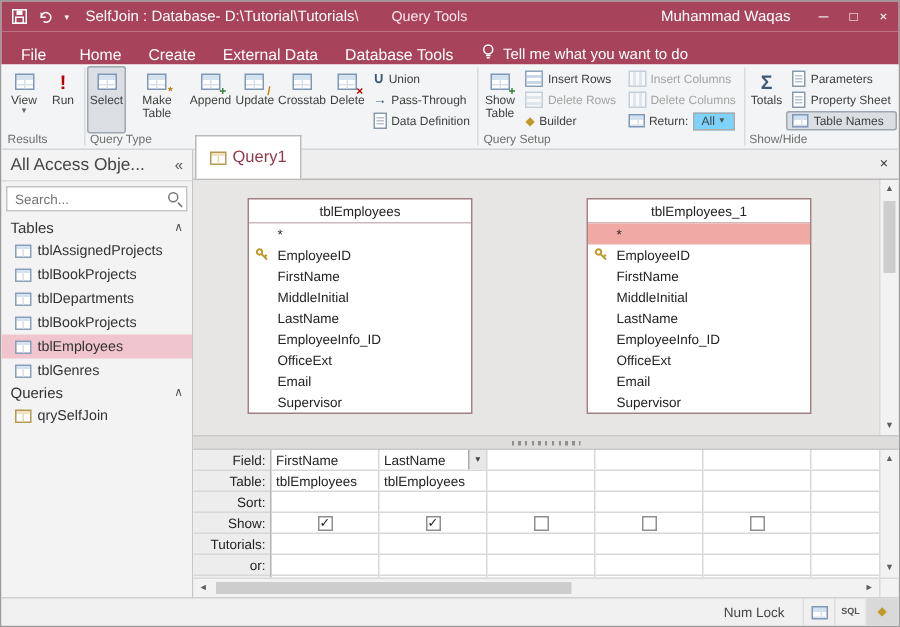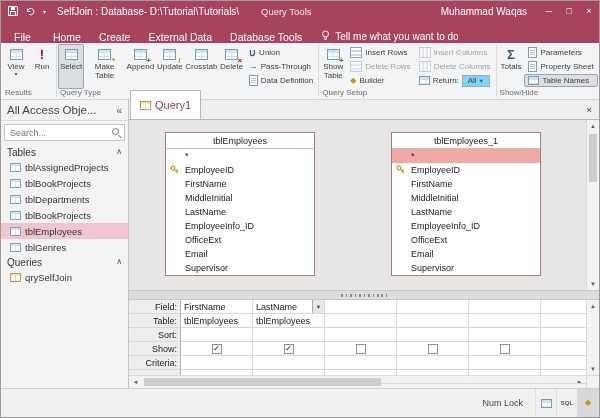--- a/index.html
+++ b/index.html
@@ -122,21 +122,21 @@
   .gcell.active .combo{display:flex}
   .grid-vscroll{width:13px;flex:0 0 auto;background:#F2F2F2;border-left:1px solid #DADADA;display:flex;flex-direction:column;justify-content:space-between}
 
   .hscroll-row{height:13px;flex:0 0 auto;display:flex;background:#F2F2F2;border-top:1px solid #DADADA;font-size:6px;color:#606060}
   .hs-arrow{width:13px;display:flex;align-items:center;justify-content:center;flex:0 0 auto}
   .hs-track{flex:1;position:relative}
   .hs-thumb{position:absolute;top:2px;bottom:2px;left:2px;width:55%;background:#CDCDCD}
   .hs-corner{width:13px;flex:0 0 auto;border-left:1px solid #DADADA}
 
   
-  .statusbar{height:29px;background:#F0F0F0;border-top:1px solid #D0D0D0;display:flex;align-items:center;font-size:9px;color:#444;flex:0 0 auto}
+  .statusbar{height:19px;background:#F0F0F0;border-top:1px solid #D0D0D0;display:flex;align-items:center;font-size:9px;color:#444;flex:0 0 auto}
   .status-right{margin-left:auto;display:flex;align-items:center;height:100%}
   .numlock{padding:0 12px}
   .viewbtns{display:flex;height:100%;border-left:1px solid #DDD}
   .vbtn{width:21px;display:flex;align-items:center;justify-content:center;border-right:1px solid #DDD;color:#555;font-size:9px}
   .vbtn.pressed{background:#D9D9D9}
   .vbtn .sqltxt{font-size:6px;font-weight:bold;letter-spacing:0}
 </style>
 </head>
 <body>
 
@@ -488,21 +488,21 @@
       <div class="splitter">
         <span class="split-dots"></span>
       </div>
 
       <div class="grid-main">
         <div class="grid-labels">
           <div class="glab">Field:</div>
           <div class="glab">Table:</div>
           <div class="glab">Sort:</div>
           <div class="glab">Show:</div>
-          <div class="glab">Criteria:</div>
+          <div class="glab">Tutorials:</div>
           <div class="glab">or:</div>
         </div>
         <div class="grid-cols">
 
           <div class="gcol">
             <div class="gcell">
                 <span>FirstName</span>
               </div>
             <div class="gcell">
                 <span>tblEmployees</span>

